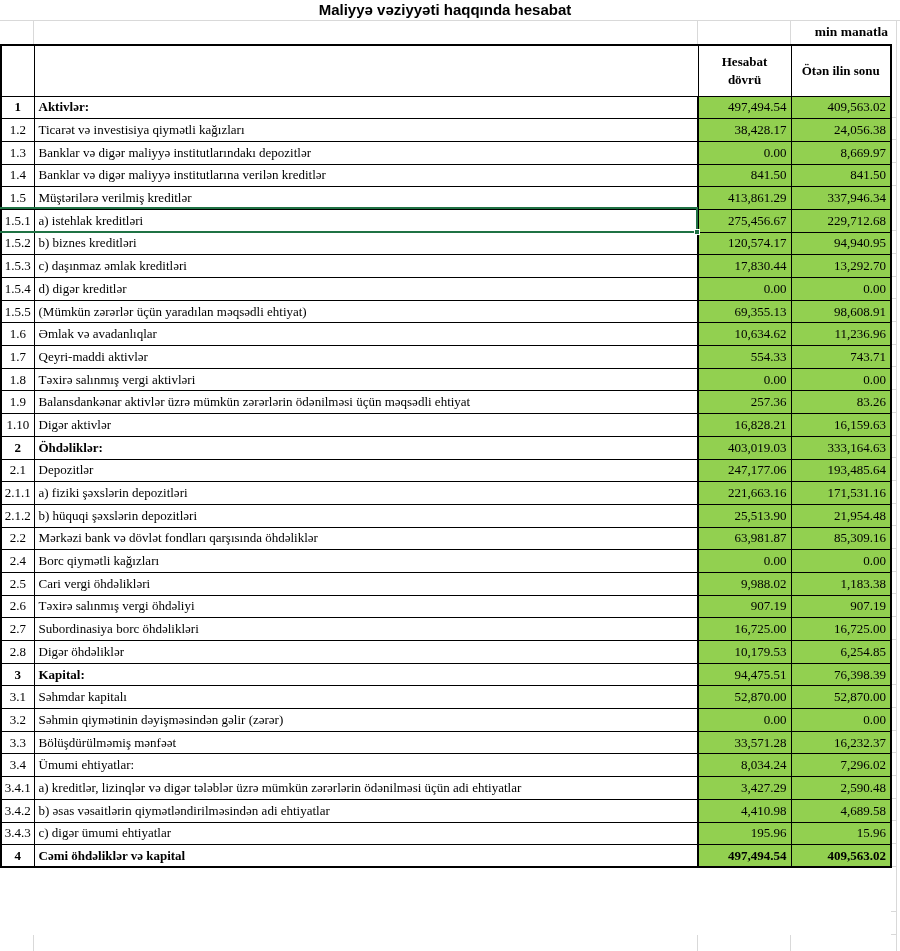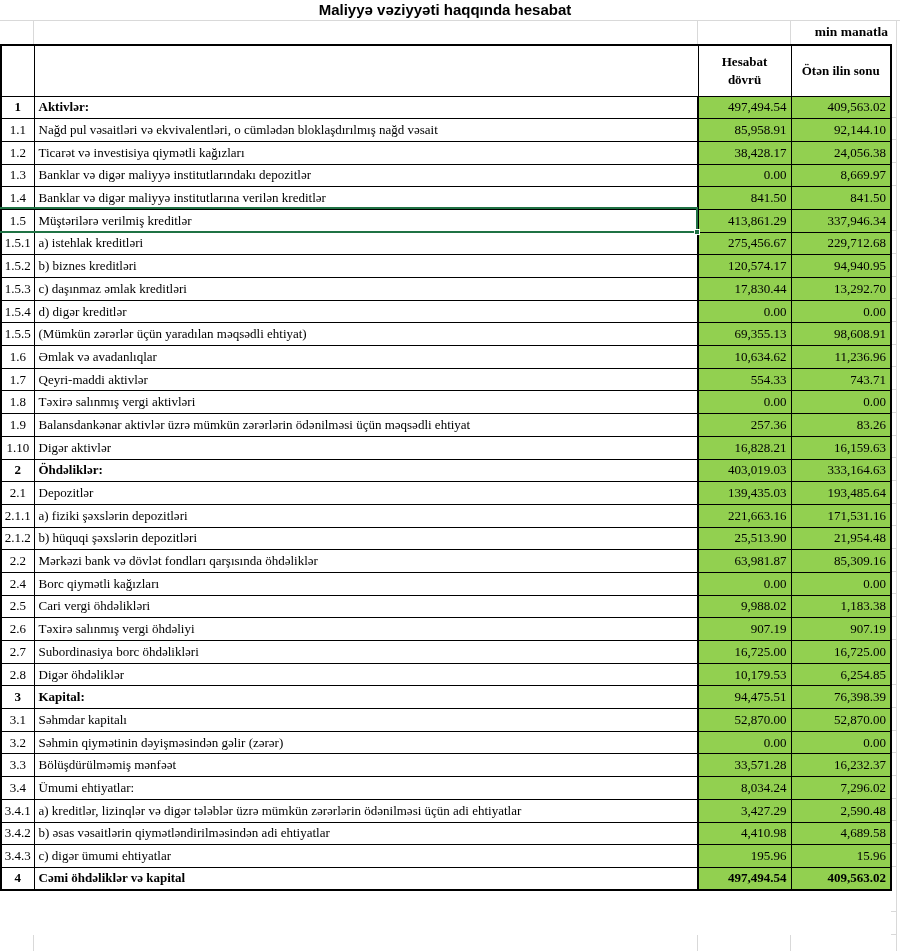--- a/index.html
+++ b/index.html
@@ -96,26 +96,20 @@
       </tr>
     </thead>
     <tbody>
         <tr class="section">
           <td class="num">1</td>
           <td class="desc">Aktivlər:</td>
           <td class="val period">497,494.54</td>
           <td class="val prev">409,563.02</td>
         </tr>
         <tr>
-          <td class="num">1.1</td>
-          <td class="desc">Nağd pul vəsaitləri və ekvivalentləri, o cümlədən bloklaşdırılmış nağd vəsait</td>
-          <td class="val period">85,958.91</td>
-          <td class="val prev">92,144.10</td>
-        </tr>
-        <tr>
           <td class="num">1.2</td>
           <td class="desc">Ticarət və investisiya qiymətli kağızları</td>
           <td class="val period">38,428.17</td>
           <td class="val prev">24,056.38</td>
         </tr>
         <tr>
           <td class="num">1.3</td>
           <td class="desc">Banklar və digər maliyyə institutlarındakı depozitlər</td>
           <td class="val period">0.00</td>
           <td class="val prev">8,669.97</td>
@@ -194,21 +188,21 @@
         </tr>
         <tr class="section">
           <td class="num">2</td>
           <td class="desc">Öhdəliklər:</td>
           <td class="val period">403,019.03</td>
           <td class="val prev">333,164.63</td>
         </tr>
         <tr>
           <td class="num">2.1</td>
           <td class="desc">Depozitlər</td>
-          <td class="val period">139,435.03</td>
+          <td class="val period">247,177.06</td>
           <td class="val prev">193,485.64</td>
         </tr>
         <tr>
           <td class="num">2.1.1</td>
           <td class="desc">a) fiziki şəxslərin depozitləri</td>
           <td class="val period">221,663.16</td>
           <td class="val prev">171,531.16</td>
         </tr>
         <tr>
           <td class="num">2.1.2</td>

